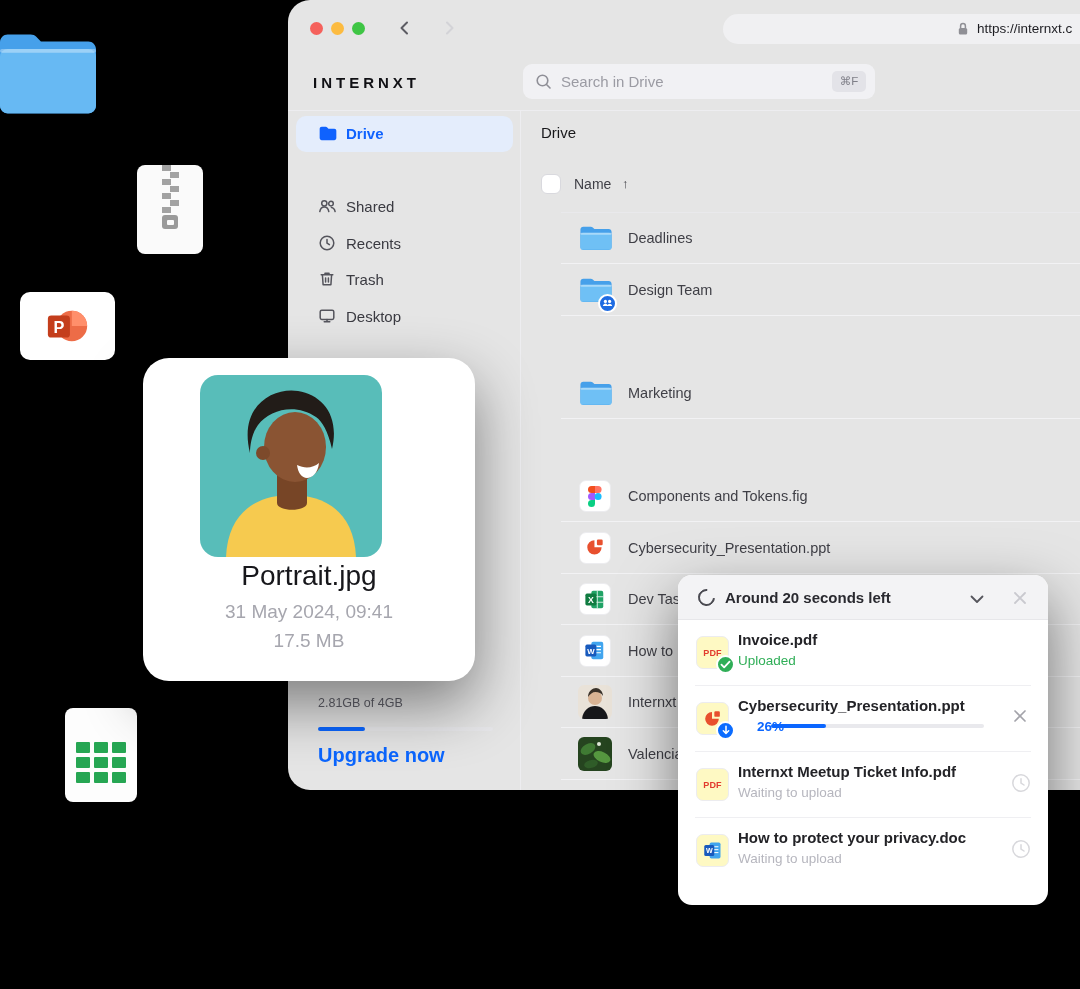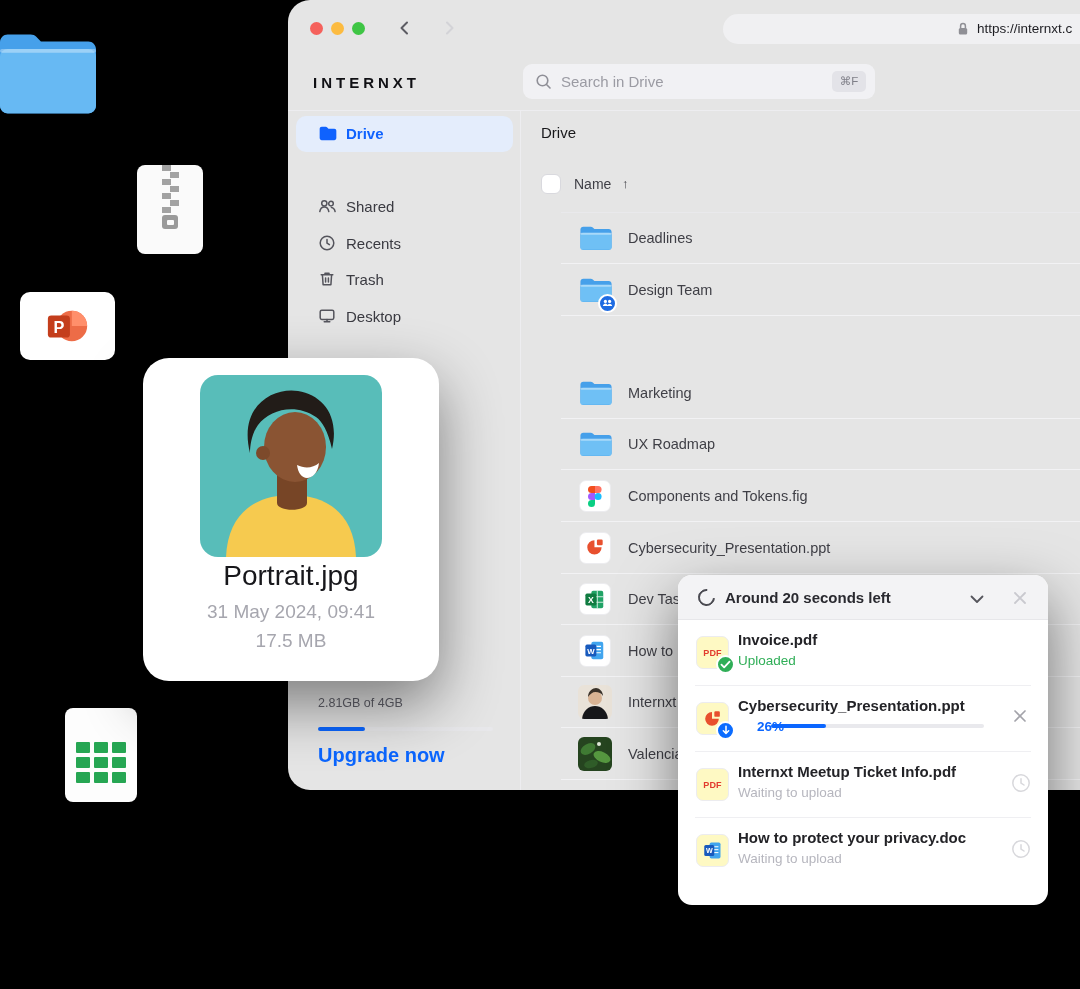--- a/index.html
+++ b/index.html
@@ -69,21 +69,21 @@
                border:1px solid #ececef; border-radius:7px; display:flex;
                align-items:center; justify-content:center; }
   .thumb { position:absolute; left:56px; top:9px; width:34px; height:34px; border-radius:6px; overflow:hidden; }
   .row .r-name { position:absolute; left:106px; top:50%; transform:translateY(-50%);
                  font-size:14.5px; color:#3f3f46; white-space:nowrap; }
   .shared-badge { position:absolute; left:76px; top:30px; width:19px; height:19px; border-radius:50%;
                   background:#1e6be2; border:2px solid #fff; display:flex; align-items:center; justify-content:center; }
   .pdf-txt { font-size:9px; font-weight:700; color:#e23b2e; letter-spacing:.2px; }
 
   
-  .preview-card { position:absolute; left:143px; top:358px; width:296px; height:323px;
+  .preview-card { position:absolute; left:143px; top:358px; width:332px; height:323px;
                   background:#fff; border-radius:26px; box-shadow:0 24px 60px rgba(0,0,0,.45); }
   .photo { position:absolute; left:57px; top:17px; width:182px; height:182px; border-radius:18px; overflow:hidden; }
   .pc-name { position:absolute; left:0; right:0; top:202px; text-align:center;
              font-size:28px; color:#17171b; }
   .pc-date { position:absolute; left:0; right:0; top:243px; text-align:center; font-size:19px; color:#a6a6ae; }
   .pc-size { position:absolute; left:0; right:0; top:272px; text-align:center; font-size:19px; color:#a6a6ae; }
 
   
   .upanel { position:absolute; left:678px; top:575px; width:370px; height:330px; background:#fff;
             border-radius:14px; box-shadow:0 24px 60px rgba(0,0,0,.5); }
@@ -330,31 +330,20 @@
           <svg width="34" height="28" viewBox="0 0 36 29">
               <path d="M1.5 5.5c0-1.7 1.3-3 3-3h8c.8 0 1.6.3 2.1.9l1.7 1.7h15.2c1.7 0 3 1.3 3 3v16c0 1.7-1.3 3-3 3h-27c-1.7 0-3-1.3-3-3z" fill="#46a0ea"></path>
               <rect x="1.5" y="9" width="33" height="18" rx="2.8" fill="#6fc0f5"></rect>
               <rect x="1.5" y="9" width="33" height="2" rx="1" fill="rgba(255,255,255,.4)"></rect>
             </svg>
         </span>
         <span class="r-name">Marketing</span>
         <div class="sep"></div>
       </div>
 
-      <div class="row" style="top:307.4px;">
-        <span class="r-icon">
-          <svg width="34" height="28" viewBox="0 0 36 29">
-              <path d="M1.5 5.5c0-1.7 1.3-3 3-3h8c.8 0 1.6.3 2.1.9l1.7 1.7h15.2c1.7 0 3 1.3 3 3v16c0 1.7-1.3 3-3 3h-27c-1.7 0-3-1.3-3-3z" fill="#46a0ea"></path>
-              <rect x="1.5" y="9" width="33" height="18" rx="2.8" fill="#6fc0f5"></rect>
-              <rect x="1.5" y="9" width="33" height="2" rx="1" fill="rgba(255,255,255,.4)"></rect>
-            </svg>
-        </span>
-        <span class="r-name">UX Roadmap</span>
-        <div class="sep"></div>
-      </div>
 
       <div class="row" style="top:359px;">
         <span class="file-card">
           <svg width="14" height="21" viewBox="0 0 16 24">
             <path d="M4 0h4v8H4a4 4 0 010-8z" fill="#f24e1e"></path>
             <path d="M8 0h3.5a4 4 0 010 8H8z" fill="#ff7262"></path>
             <path d="M4 8h4v8H4a4 4 0 010-8z" fill="#a259ff"></path>
             <circle cx="11.5" cy="12" r="4" fill="#1abcfe"></circle>
             <path d="M4 16h4v4a4 4 0 11-4-4z" fill="#0acf83"></path>
           </svg>

